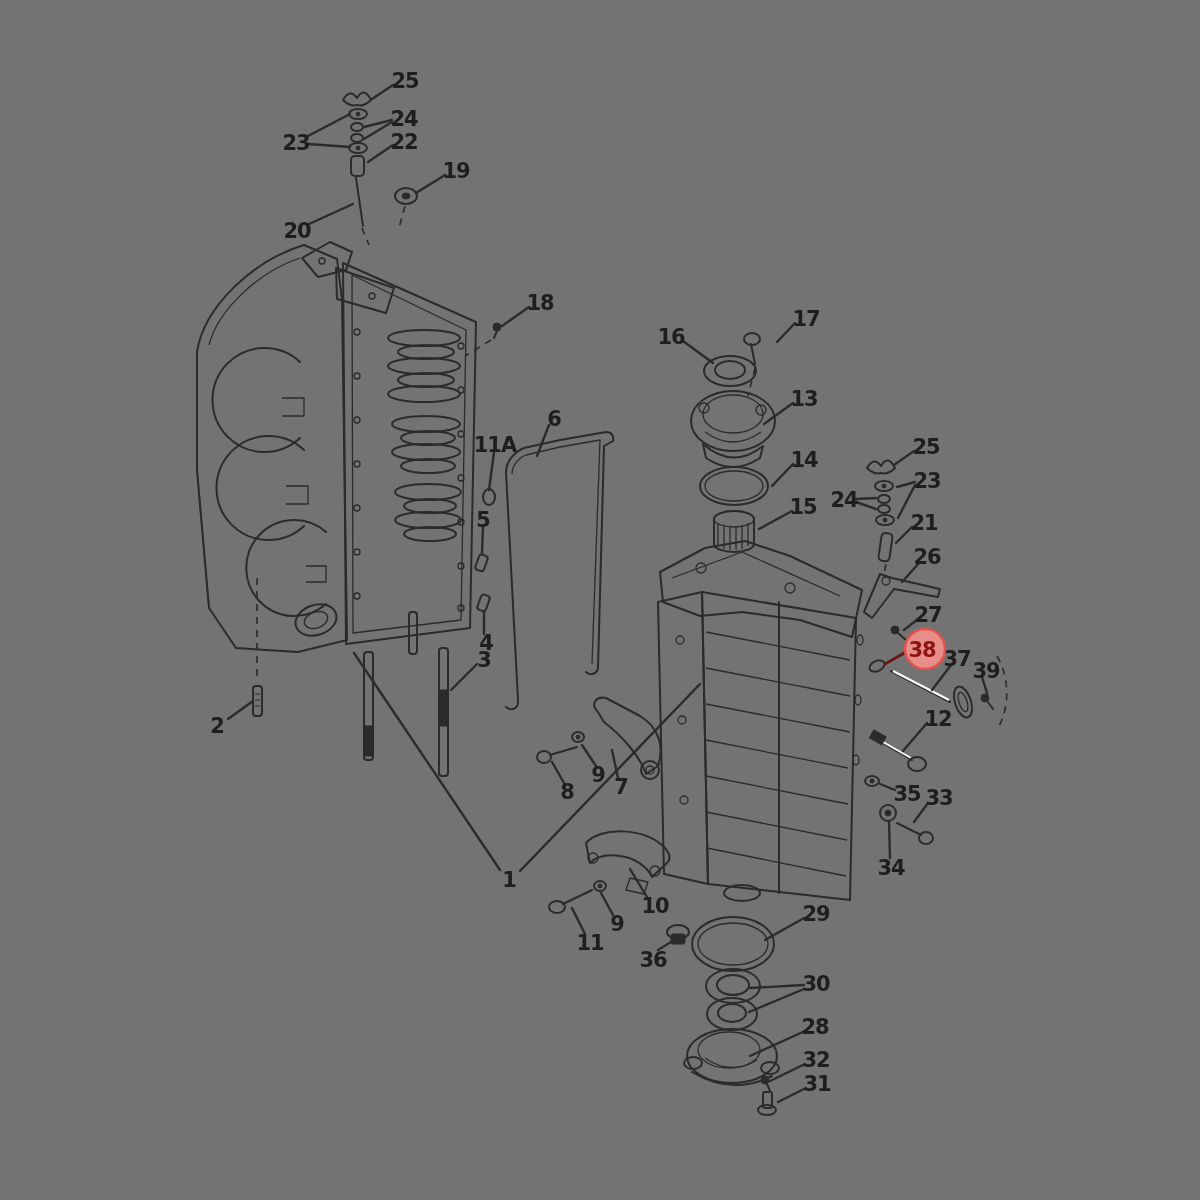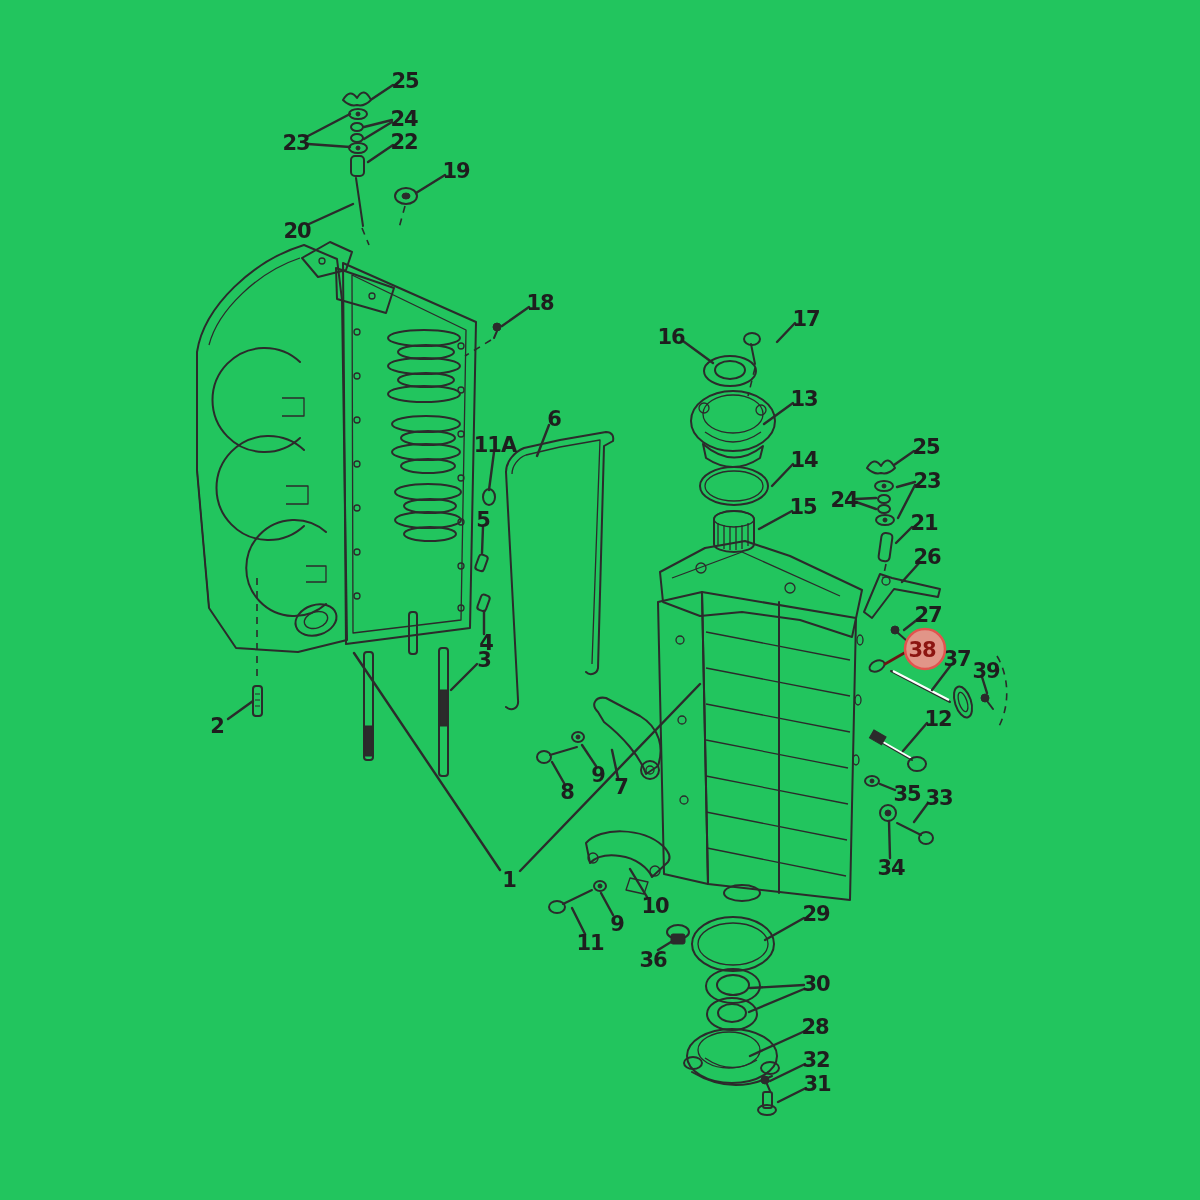--- a/index.html
+++ b/index.html
@@ -1,16 +1,16 @@
 <!DOCTYPE html>
 <html><head>
 <meta charset="utf-8">
 <style>
   html,body{margin:0;padding:0;background:#ffffff;}
-  .stage{position:relative;width:1200px;height:1200px;background:#22c55e;overflow:hidden;
+  .stage{position:relative;width:1200px;height:1200px;background:#737373;overflow:hidden;
          font-family:"DejaVu Sans", sans-serif;}
   svg{position:absolute;left:0;top:0;}
   svg text{font-family:"DejaVu Sans", sans-serif;font-weight:bold;font-size:21px;
            letter-spacing:-1px;}
   .art{stroke:#2b2b2b;fill:none;stroke-width:2;stroke-linejoin:round;stroke-linecap:round;}
   .art-thin{stroke:#2b2b2b;fill:none;stroke-width:1.3;stroke-linejoin:round;}
   .art-dark{stroke:#2b2b2b;fill:#2b2b2b;stroke-width:1;}
   .dash{stroke:#2b2b2b;fill:none;stroke-width:1.6;stroke-dasharray:7 6;}
 </style>
 </head>

